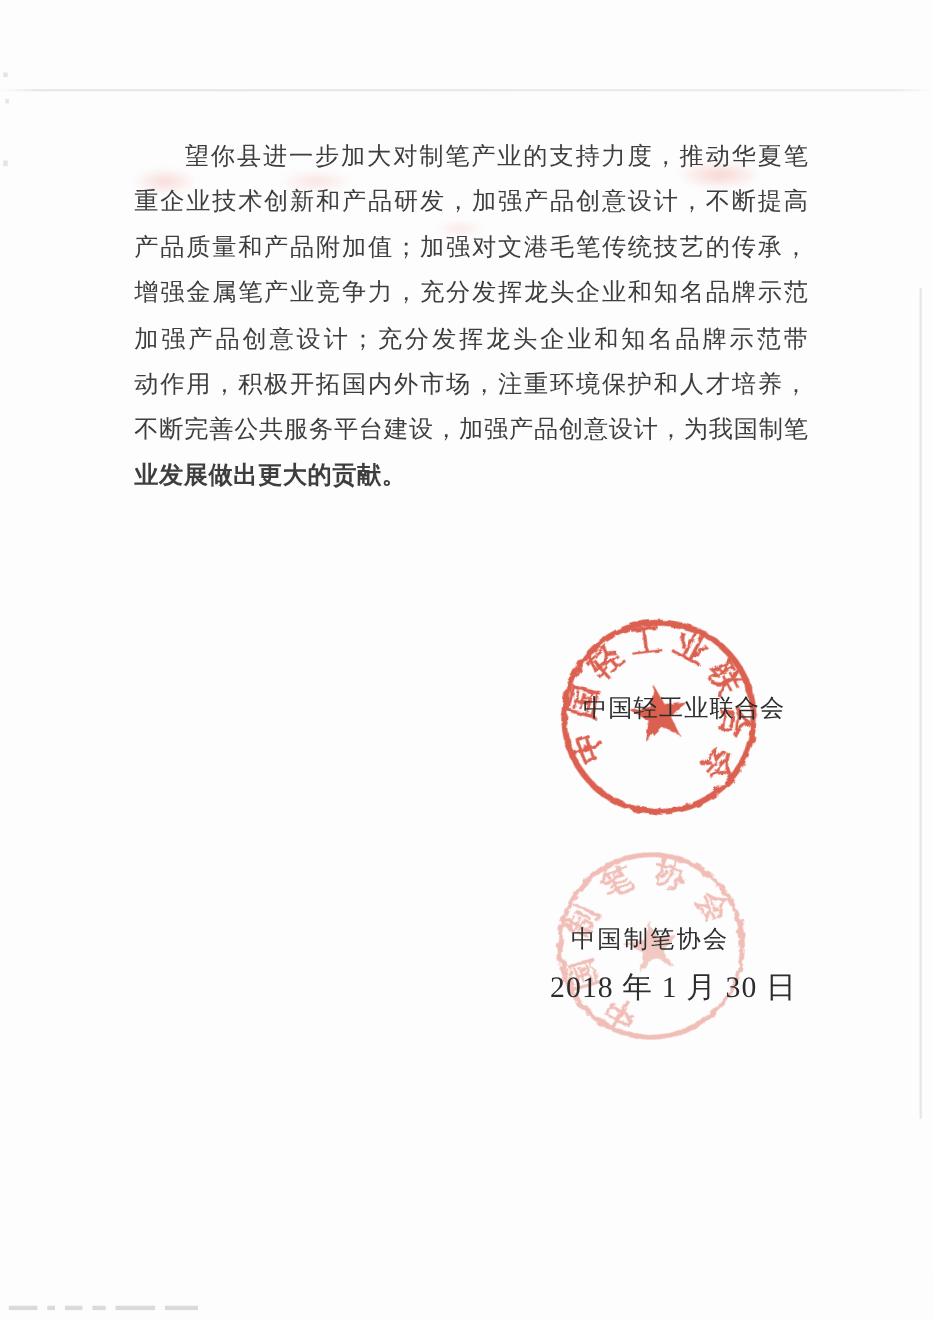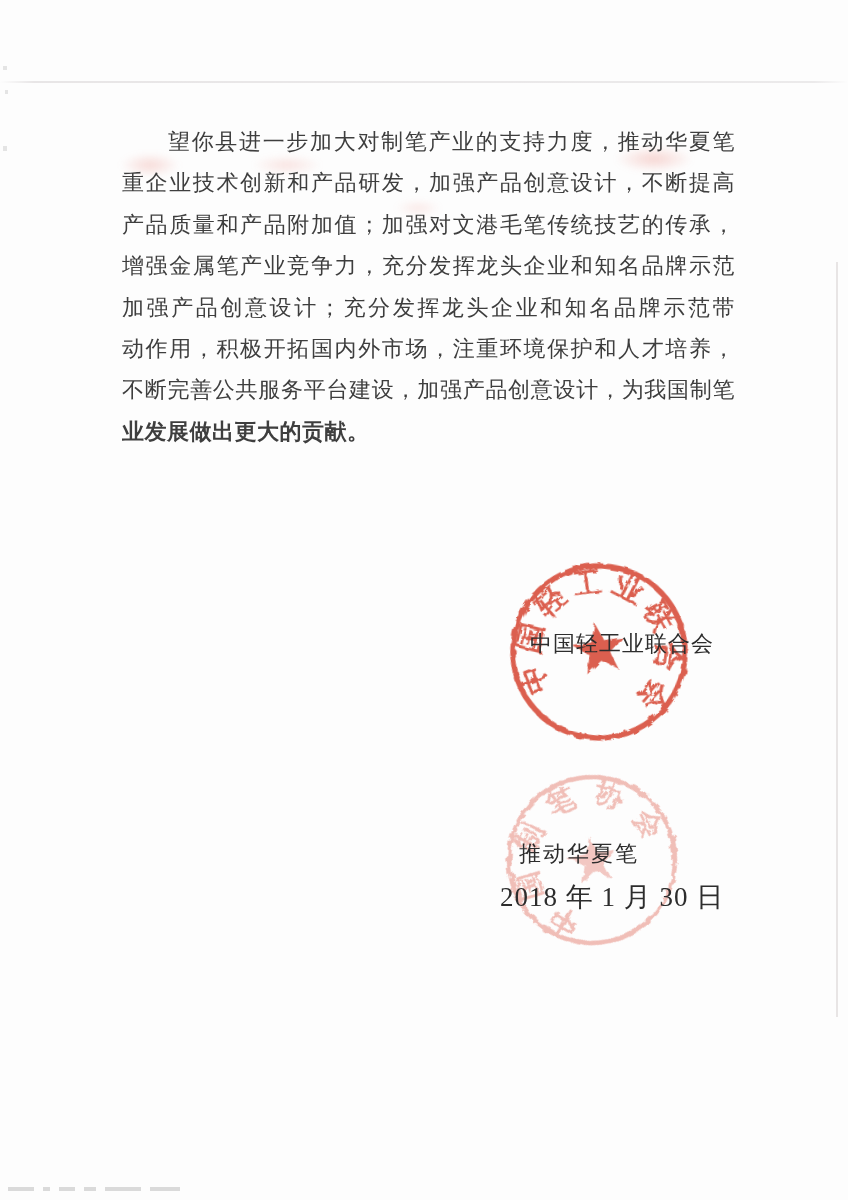--- a/index.html
+++ b/index.html
@@ -131,16 +131,16 @@
       <circle cx="88" cy="88" r="83" fill="none" stroke-width="4.5" stroke="#e9988d"></circle>
       <polygon transform="rotate(40 88 90)" opacity="0.85" points="88,65 94,81.8 111.8,82.4 97.7,93.2 102.7,110.2 88,100.2 73.3,110.2 78.3,93.2 64.2,82.4 82,81.8" fill="#e9988d"></polygon>
       <path id="arc2" d="M38.6,116.5 A57,57 0 1 1 137.4,116.5" fill="none"></path>
       <text class="sealtext t2" fill="#e9988d">
         <textPath href="#arc2">中国制笔协会</textPath>
       </text>
     </g>
   </svg>
 
   <div class="sig org1">中国轻工业联合会</div>
-  <div class="sig org2">推动华夏笔</div>
+  <div class="sig org2">中国制笔协会</div>
   <div class="sig date">2018 年 1 月 30 日</div>
 
 </div>
 
 </body></html>

